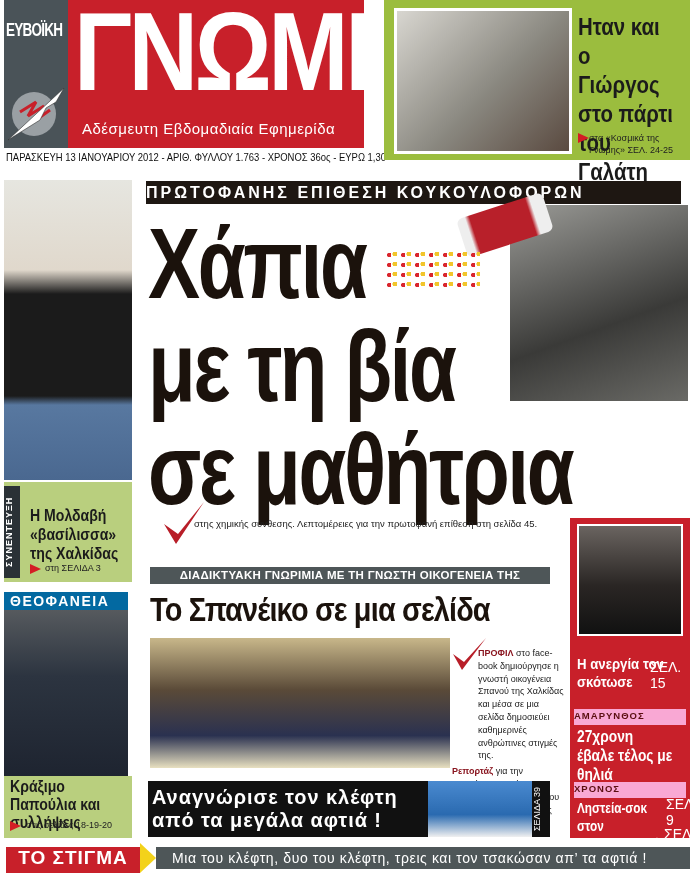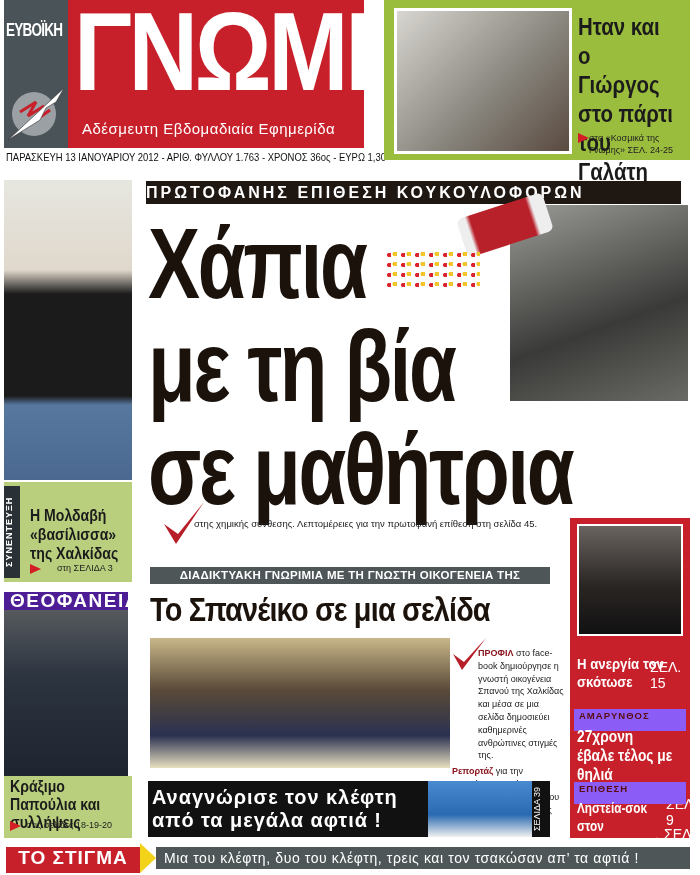--- a/index.html
+++ b/index.html
@@ -19,22 +19,22 @@
   .arrow{display:inline-block;width:0;height:0;border-top:5px solid transparent;border-bottom:5px solid transparent;border-left:11px solid #d41d24;margin-top:1px}
   .kicker{left:146px;top:181px;width:535px;height:23px;background:#1e1712;color:#fff;font-weight:bold;font-size:16px;letter-spacing:3px;text-align:left;line-height:23px;transform-origin:center}
   .headline{left:148px;top:212px;color:#1b120c;font-weight:bold;font-size:100px;line-height:103px;letter-spacing:-3px;transform:scaleX(.78);transform-origin:left}
   .pills{left:385px;top:250px;width:95px;height:40px;background:radial-gradient(circle at 30% 50%,#d9262e 20%,transparent 21%),radial-gradient(circle at 70% 40%,#f2c52b 20%,transparent 21%);background-size:14px 10px}
   .bottle{left:460px;top:205px;width:90px;height:40px;background:linear-gradient(90deg,#eee 10%,#b8202a 15%,#b8202a 80%,#eee 85%);transform:rotate(-18deg);border-radius:6px}
   .victim-photo{left:510px;top:205px;width:178px;height:196px;background:linear-gradient(160deg,#9a9a96,#3a3a38 60%,#6a6a66)}
   .left-photo{left:4px;top:180px;width:128px;height:300px;background:linear-gradient(180deg,#e6e6e0 0%,#e0d8cc 30%,#1b1b1b 38%,#1b1b1b 72%,#5878a0 75%,#4a6890 100%)}
   .interview-box{left:4px;top:482px;width:128px;height:100px;background:#b9cf7e}
   .interview-vert{left:4px;top:486px;width:16px;height:92px;background:#2a3136;color:#fff;font-weight:bold;font-size:9px;writing-mode:vertical-rl;transform:rotate(180deg);text-align:center;letter-spacing:1px}
   .interview-title{left:30px;top:506px;width:104px;font-weight:bold;font-size:16px;line-height:19px;color:#1b1b1b;transform:scaleX(.88);transform-origin:left}
-  .interview-ref{left:30px;top:563px;font-size:9px;display:flex;gap:16px;color:#222}
-  .theof-bar{left:4px;top:592px;width:124px;height:18px;background:#4c1d95;color:#fff;font-weight:bold;font-size:19px;letter-spacing:1.5px;padding-left:6px;line-height:18px}
+  .interview-ref{left:30px;top:563px;font-size:9px;display:flex;gap:4px;color:#222}
+  .theof-bar{left:4px;top:592px;width:124px;height:18px;background:#0369a1;color:#fff;font-weight:bold;font-size:14px;letter-spacing:1.5px;padding-left:6px;line-height:18px}
   .theof-photo{left:4px;top:610px;width:124px;height:166px;background:linear-gradient(180deg,#565a5e,#2c3440 40%,#1e2430)}
   .theof-caption{left:4px;top:776px;width:128px;height:62px;background:#b9cf7e}
   .theof-title{left:10px;top:778px;width:122px;font-weight:bold;font-size:16px;line-height:18px;color:#1b1b1b;transform:scaleX(.88);transform-origin:left}
   .theof-ref{left:10px;top:820px;font-size:9px;display:flex;gap:5px;color:#222}
   .check{left:162px;top:500px;width:44px;height:46px}
   .lead-text{left:150px;top:517px;width:410px;font-size:9.5px;line-height:14px;color:#222}
   .lead-text b{font-weight:bold}
   .lead-line1{padding-left:64px}
   .lead-line2{padding-left:54px}
   .lead-line3{padding-left:44px}
@@ -43,34 +43,34 @@
   .family-photo{left:150px;top:638px;width:300px;height:130px;background:linear-gradient(180deg,#c8b78a,#5a4a38 40%,#2a3150 75%,#e8e0c0)}
   .profile-check{left:452px;top:636px;width:36px;height:36px}
   .profile-text{left:452px;top:647px;width:112px;font-size:9px;line-height:12.8px;color:#222}
   .profile-text p{margin-bottom:3px}
   .profile-text b{color:#8a1620}
   .right-col{left:570px;top:518px;width:120px;height:320px;background:#c8202a}
   .right-photo{left:577px;top:524px;width:106px;height:112px;background:linear-gradient(180deg,#6a6460,#2a2624 55%,#111);border:2px solid #fff}
   .right-title1{left:577px;top:655px;width:110px;color:#fff;font-weight:bold;font-size:15px;line-height:18px;transform:scaleX(.88);transform-origin:left}
   .sel-small{font-size:14px;color:#fff;font-family:Liberation Sans, sans-serif}
   .right-sel1{left:650px;top:659px}
-  .yellow-tag{background:#8b5cf6;color:#5a0e10;font-weight:bold;font-size:9.5px;letter-spacing:1px;padding-left:5px;height:22px;line-height:13px}
+  .yellow-tag{background:#f9a8d4;color:#5a0e10;font-weight:bold;font-size:9.5px;letter-spacing:1px;height:16px;line-height:13px}
   .tag1{left:574px;top:709px;width:112px}
   .right-title2{left:577px;top:727px;width:112px;color:#fff;font-weight:bold;font-size:16px;line-height:19px;transform:scaleX(.86);transform-origin:left}
   .right-sel2{left:666px;top:796px}
   .tag2{left:574px;top:782px;width:112px}
   .right-title3{left:577px;top:799px;width:112px;color:#fff;font-weight:bold;font-size:14px;line-height:18px;transform:scaleX(.84);transform-origin:left}
   .right-sel3{left:664px;top:826px}
   .thief-box{left:148px;top:781px;width:402px;height:56px;background:#111}
   .thief-title{left:152px;top:785px;color:#fff;font-weight:bold;font-size:21px;line-height:23px;letter-spacing:1px;transform:scaleX(.95);transform-origin:left}
   .thief-photo{left:428px;top:781px;width:104px;height:56px;background:linear-gradient(180deg,#4a8ad0,#2a6ab0 60%,#f0f0f0)}
   .thief-sel{left:532px;top:781px;width:18px;height:56px;color:#fff;font-size:9px;writing-mode:vertical-rl;transform:rotate(180deg);text-align:center}
   .stigma-label{left:6px;top:847px;width:134px;height:26px;background:#c8202a;color:#fff;font-weight:bold;font-size:19px;line-height:22px;text-align:center;letter-spacing:1px}
   .stigma-chevron{left:140px;top:843px;width:0;height:0;border-top:15px solid transparent;border-bottom:15px solid transparent;border-left:16px solid #f3d21a}
-  .stigma-bar{left:156px;top:847px;width:534px;height:22px;background:#4e5658;color:#fff;font-size:14px;line-height:22px;padding-left:8px;letter-spacing:.6px;white-space:nowrap}
+  .stigma-bar{left:156px;top:847px;width:534px;height:22px;background:#4e5658;color:#fff;font-size:14px;line-height:22px;padding-left:16px;letter-spacing:.6px;white-space:nowrap}
 </style>
 </head>
 <body>
 
 <div class="abs mast-grey"></div>
 <div class="abs eyvoiki">ΕΥΒΟΪΚΗ</div>
 <svg class="abs swirl" viewBox="0 0 60 60">
   <circle cx="28" cy="32" r="22" fill="#9aa0a4"></circle>
   <path d="M14 30 L30 20 L22 34 L38 24 L30 38 L44 28" stroke="#c8202a" stroke-width="3" fill="none"></path>
   <path d="M2 58 L58 6 L50 20 L40 26 L34 38 L18 48 Z" fill="#fff" stroke="#333" stroke-width="0.6"></path>
@@ -132,21 +132,21 @@
   <p><b>Ρεπορτάζ</b><span> για την πρωτότυπη αυτή διαδικτυακή οργάνωση του Σπανέικου, διαβάστε στις σελ. 12-13-14.</span></p>
 </div>
 
 <div class="abs right-col"></div>
 <div class="abs right-photo"></div>
 <div class="abs right-title1">Η ανεργία τον σκότωσε</div>
 <div class="abs sel-small right-sel1">ΣΕΛ. 15</div>
 <div class="abs yellow-tag tag1">ΑΜΑΡΥΝΘΟΣ</div>
 <div class="abs right-title2">27χρονη έβαλε τέλος με θηλιά</div>
 <div class="abs sel-small right-sel2">ΣΕΛ. 9</div>
-<div class="abs yellow-tag tag2">ΕΠΙΘΕΣΗ</div>
+<div class="abs yellow-tag tag2">ΧΡΟΝΟΣ</div>
 <div class="abs right-title3">Ληστεία-σοκ  στον «Γουναρόπουλο»</div>
 <div class="abs sel-small right-sel3">ΣΕΛ. 21</div>
 
 <div class="abs thief-box"></div>
 <div class="abs thief-title">
   <div>Αναγνώρισε τον κλέφτη</div>
   <div>από τα μεγάλα αφτιά !</div>
 </div>
 <div class="abs thief-photo"></div>
 <div class="abs thief-sel">ΣΕΛΙΔΑ 39</div>

